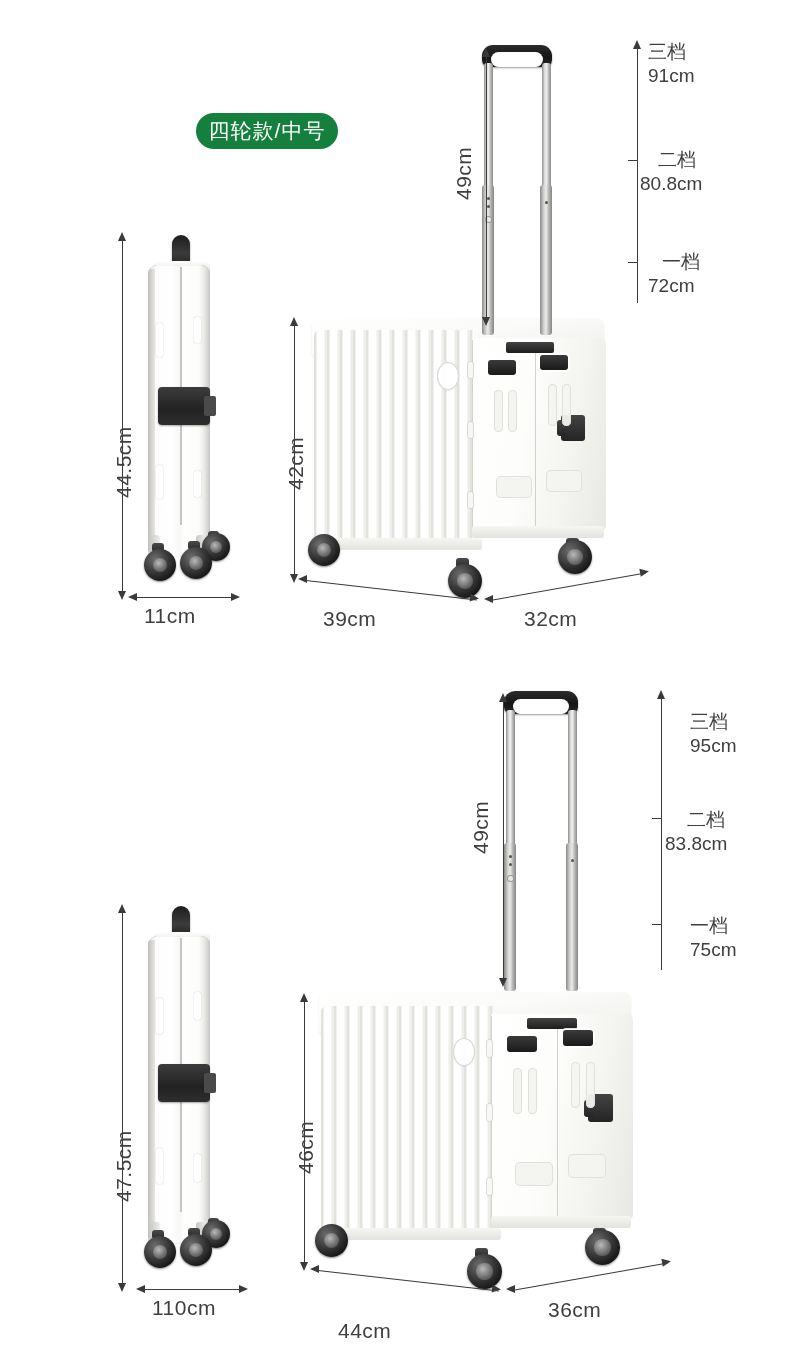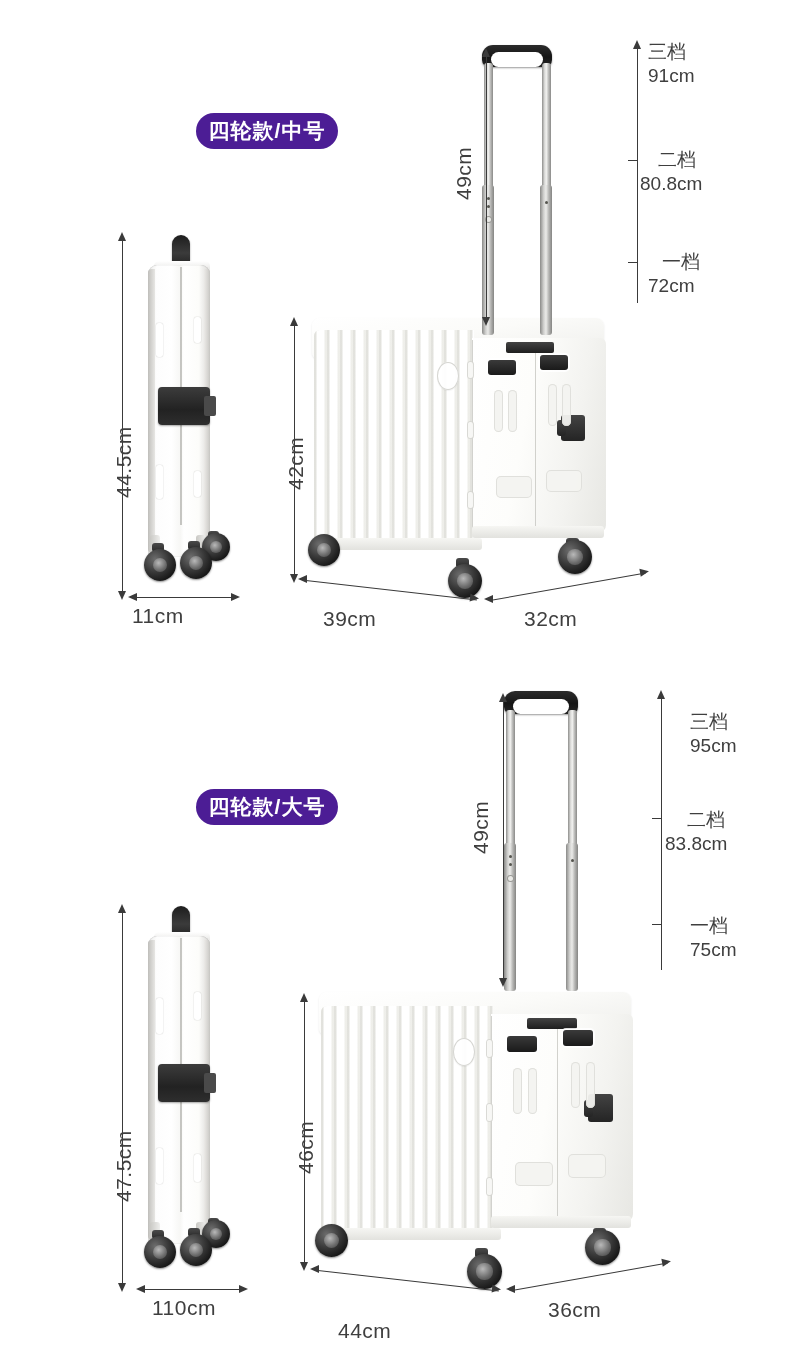--- a/index.html
+++ b/index.html
@@ -8,22 +8,22 @@
     font-family:"Liberation Sans","DejaVu Sans",sans-serif;
     color:#3b3b3b;background:#ffffff;
   }
   .sec{position:absolute;left:0;width:790px;}
   #sec-medium{top:0;height:676px;}
   #sec-large{top:676px;height:675px;}
 
   
   .badge{
     position:absolute;display:flex;align-items:center;justify-content:center;
-    background:#4c1d95;color:#fff;border-radius:26px;
-    font-size:21px;letter-spacing:1px;font-weight:700;
+    background:#15803d;color:#fff;border-radius:26px;
+    font-size:21px;letter-spacing:1px;font-weight:400;
     width:142px;height:36px;white-space:nowrap;
   }
 
   
   .dim{position:absolute;font-size:21px;color:#3f3f3f;white-space:nowrap;letter-spacing:.5px;}
   .dim.vert{transform-origin:left top;transform:rotate(-90deg);}
   .tier{position:absolute;font-size:19px;color:#3f3f3f;white-space:nowrap;text-align:left;line-height:1.25;}
   .tier b{display:block;font-weight:400;}
 
   
@@ -153,21 +153,21 @@
   </div>
 
   <div class="vline" style="left:122px;top:240px;height:352px;"></div>
   <div class="arrowhead ah-up" style="left:118px;top:232px;"></div>
   <div class="arrowhead ah-down" style="left:118px;top:591px;"></div>
   <div class="dim vert" style="left:112px;top:498px;">44.5cm</div>
 
   <div class="hline" style="left:136px;top:597px;width:96px;"></div>
   <div class="arrowhead ah-left" style="left:128px;top:593px;"></div>
   <div class="arrowhead ah-right" style="left:231px;top:593px;"></div>
-  <div class="dim" style="left:132px;top:604px;">11cm</div>
+  <div class="dim" style="left:144px;top:604px;">11cm</div>
 
   <div class="trolley" style="left:300px;top:300px;width:320px;height:300px;">
     <div class="t-lid" style="left:12px;top:18px;width:292px;height:42px;"></div>
     <div class="t-lid-front" style="left:14px;top:55px;width:288px;"></div>
     <div class="t-left" style="left:14px;top:30px;width:160px;height:215px;">
       <div class="ribs"></div>
     </div>
     <div class="t-logo" style="left:137px;top:62px;width:22px;height:28px;"></div>
     <div class="t-front" style="left:172px;top:38px;width:134px;height:195px;"></div>
     <div class="t-panelseam" style="left:172px;top:40px;height:192px;"></div>
@@ -243,21 +243,20 @@
     <b>80.8cm</b>
   </div>
   <div class="tier" style="left:648px;top:250px;">
     <b style="margin-left:14px;">一档</b>
     <b>72cm</b>
   </div>
 </div>
 
 <div class="sec" id="sec-large">
 
-  <div class="badge" style="left:196px;top:113px;">四轮款/大号</div>
 
   <div class="folded" style="left:130px;top:230px;width:120px;height:370px;">
     <div class="f-stem" style="left:48px;top:24px;"></div>
     <div class="f-grip" style="left:42px;top:0px;"></div>
     <div class="f-top" style="left:24px;top:26px;width:56px;"></div>
     <div class="f-body" style="height:308px;"></div>
     <div class="f-edgeL" style="height:300px;"></div>
     <div class="f-edgeR" style="left:74px;height:300px;"></div>
     <div class="f-seam" style="left:50px;height:274px;"></div>
     <div class="f-notch" style="left:26px;top:92px;height:36px;"></div>

